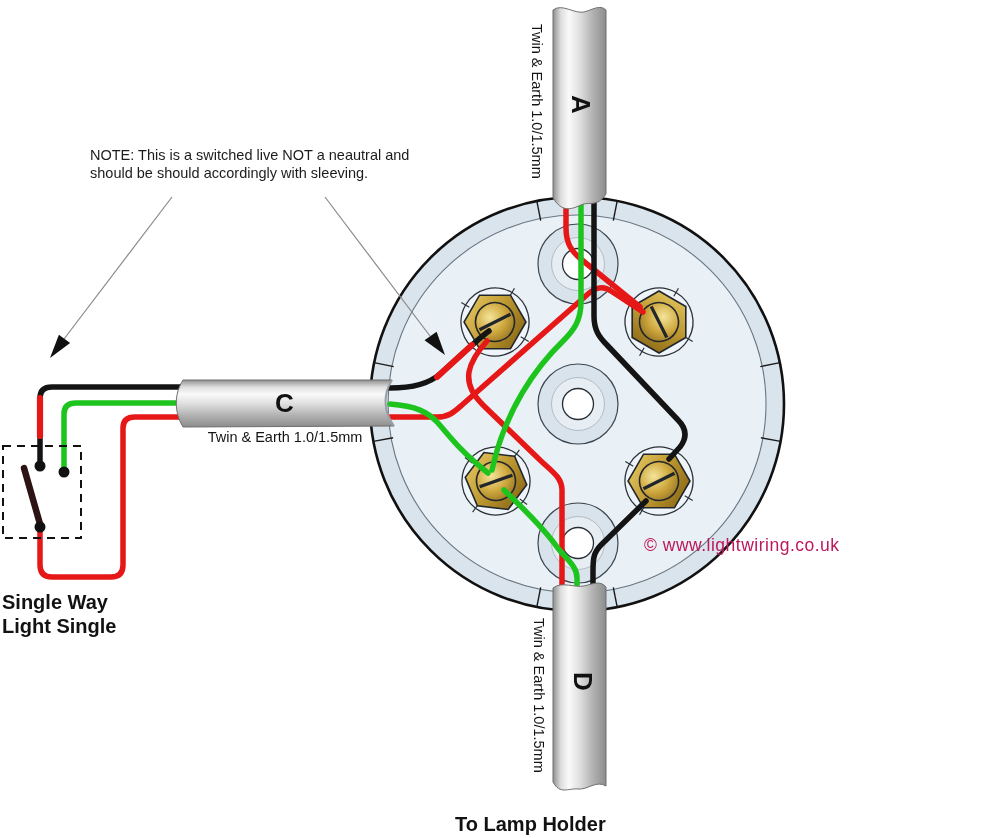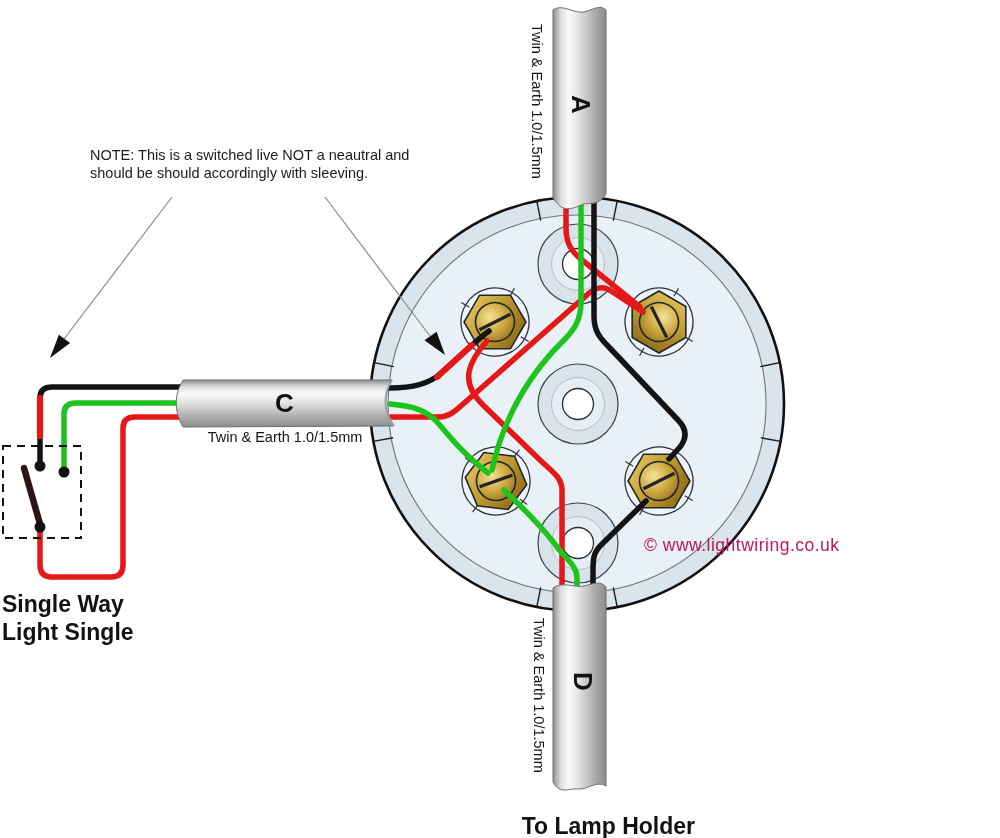--- a/index.html
+++ b/index.html
@@ -9,23 +9,23 @@
   .txt{position:absolute;white-space:pre;line-height:1.22;}
   .note{left:90px;top:147px;font-size:14.5px;color:#1c1c1c;}
   .cable-spec-c{left:175px;top:429px;width:220px;text-align:center;font-size:14.5px;color:#141414;}
   .vert{writing-mode:vertical-rl;}
   .cable-spec-a{left:527px;top:24px;height:168px;font-size:14.5px;color:#141414;}
   .cable-spec-d{left:529px;top:618px;height:168px;font-size:14.5px;color:#141414;}
   .cable-letter{font-size:26px;font-weight:700;color:#111;}
   .letter-a{left:564px;top:95px;height:34px;}
   .letter-d{left:566px;top:672px;height:34px;}
   .letter-c{left:275px;top:388px;}
-  .caption{font-size:23px;font-weight:700;color:#121212;}
+  .caption{font-size:20px;font-weight:700;color:#121212;}
   .switch-caption{left:2px;top:590px;}
-  .lamp-caption{left:455px;top:812px;width:240px;text-align:right;}
+  .lamp-caption{left:455px;top:812px;width:240px;text-align:left;}
   .watermark{left:644px;top:535px;font-size:17.5px;color:#be185d;letter-spacing:0.5px;}
 </style>
 </head>
 <body>
 
 <div class="stage">
 <svg width="1000" height="838" viewBox="0 0 1000 838">
   <defs>
     <linearGradient id="gradV" x1="0" y1="0" x2="1" y2="0">
       <stop offset="0" stop-color="#8f8f8f"></stop>

